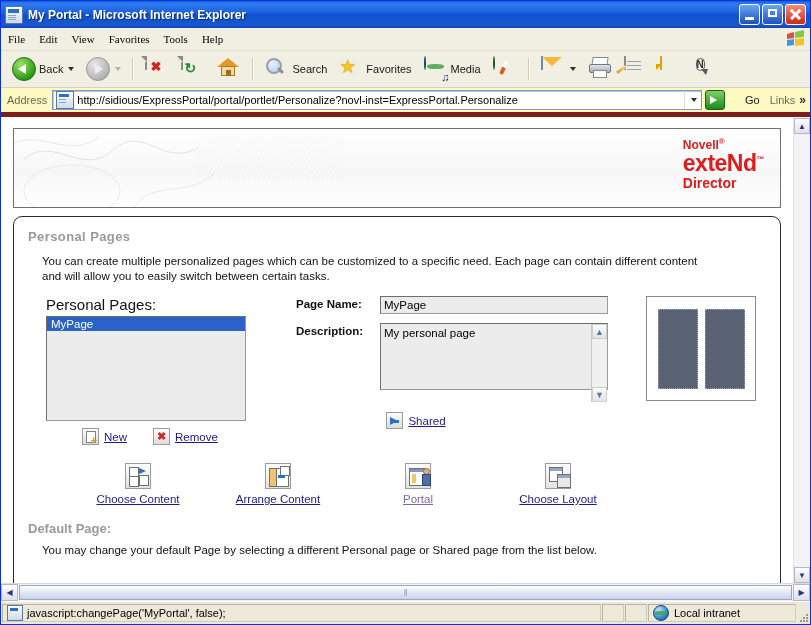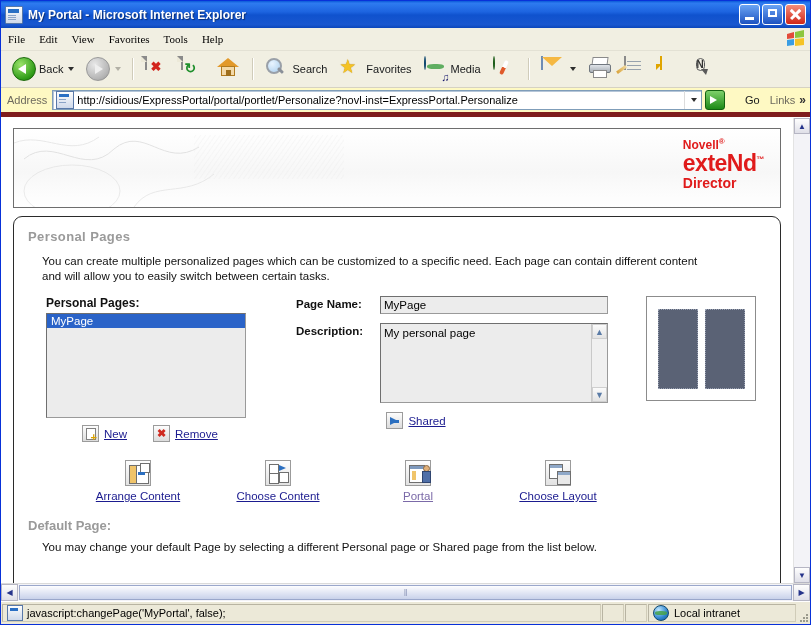--- a/index.html
+++ b/index.html
@@ -193,21 +193,21 @@
     min-height:376px;box-sizing:border-box;
   }
   .sect-head{color:#9a9a9a;font-size:13px;font-weight:bold;letter-spacing:.4px;}
   .para{color:#111;font-size:11.5px;margin:10px 0 0 14px;line-height:15px;}
 
   .form-row{display:flex;margin-top:12px;padding-left:18px;}
   .col-left{width:240px;flex:0 0 240px;}
   .col-mid{flex:1 1 auto;padding-left:10px;}
   .col-right{width:130px;flex:0 0 130px;display:flex;justify-content:center;}
 
-  .lbl-bold{font-weight:bold;font-size:12px;color:#111;}
+  .lbl-bold{font-weight:normal;font-size:15px;color:#111;}
   .listbox{
     margin-top:3px;width:200px;height:105px;background:#ececec;
     border:1px solid #9a9a9a;border-top-color:#6f6f6f;border-left-color:#6f6f6f;
     box-sizing:border-box;overflow:hidden;
   }
   .listbox .opt{
     background:#2a63c8;color:#fff;font-size:11.5px;padding:1px 4px;
   }
   .link-row{display:flex;gap:26px;margin:7px 0 0 36px;align-items:center;}
   .linkitem{display:flex;align-items:center;gap:5px;}
@@ -225,21 +225,21 @@
 
   .field-row{display:flex;align-items:flex-start;margin-bottom:9px;}
   .field-label{font-weight:bold;font-size:11.5px;color:#111;width:84px;flex:0 0 84px;padding-top:2px;}
   .inp{
     background:#ececec;border:1px solid #9a9a9a;border-top-color:#6f6f6f;border-left-color:#6f6f6f;
     font-family:"Liberation Sans",sans-serif;font-size:11.5px;color:#000;
     box-sizing:border-box;padding:2px 3px;
   }
   .inp-name{width:228px;height:18px;}
   .ta-wrap{position:relative;width:228px;height:80px;}
-  .ta{width:228px;height:80px;resize:none;overflow:hidden;line-height:14px;}
+  .ta{width:228px;height:67px;resize:none;overflow:hidden;line-height:14px;}
   .ta-scroll{
     position:absolute;right:1px;top:1px;width:15px;height:78px;background:#f0f0f0;
     border-left:1px solid #c9c9c9;display:flex;flex-direction:column;justify-content:space-between;
   }
   .sb-btn{height:15px;display:flex;align-items:center;justify-content:center;color:#5a7ba6;font-size:9px;
           background:linear-gradient(180deg,#fbfbfb,#e3e3e3);border:1px solid #cfcfcf;box-sizing:border-box;}
   .update-row{display:flex;align-items:center;gap:5px;justify-content:center;width:240px;margin-top:4px;}
 
   .preview{
     width:110px;height:105px;border:1px solid #8c8c8c;background:#fff;
@@ -503,36 +503,36 @@
           <div class="col-right">
             <div class="preview">
               <span class="colm"></span>
               <span class="colm"></span>
             </div>
           </div>
         </div>
 
         <div class="actions">
           <div class="action">
+            <div class="aico a1">
+              <span class="s s1"></span>
+                <span class="s s2"></span>
+                <span class="s s3"></span>
+                <span class="ar"></span>
+            </div>
+            <div class="alabel"><a>Choose Content</a></div>
+          </div>
+          <div class="action">
             <div class="aico a2">
               <span class="wl"></span>
                 <span class="wr"></span>
                 <span class="pg2"></span>
                 <span class="ar"></span>
             </div>
             <div class="alabel"><a>Arrange Content</a></div>
-          </div>
-          <div class="action">
-            <div class="aico a1">
-              <span class="s s1"></span>
-                <span class="s s2"></span>
-                <span class="s s3"></span>
-                <span class="ar"></span>
-            </div>
-            <div class="alabel"><a>Choose Content</a></div>
           </div>
           <div class="action visited">
             <div class="aico a4">
               <span class="win"></span>
                 <span class="man-h"></span>
                 <span class="man-b"></span>
             </div>
             <div class="alabel"><a>Portal</a></div>
           </div>
           <div class="action">

